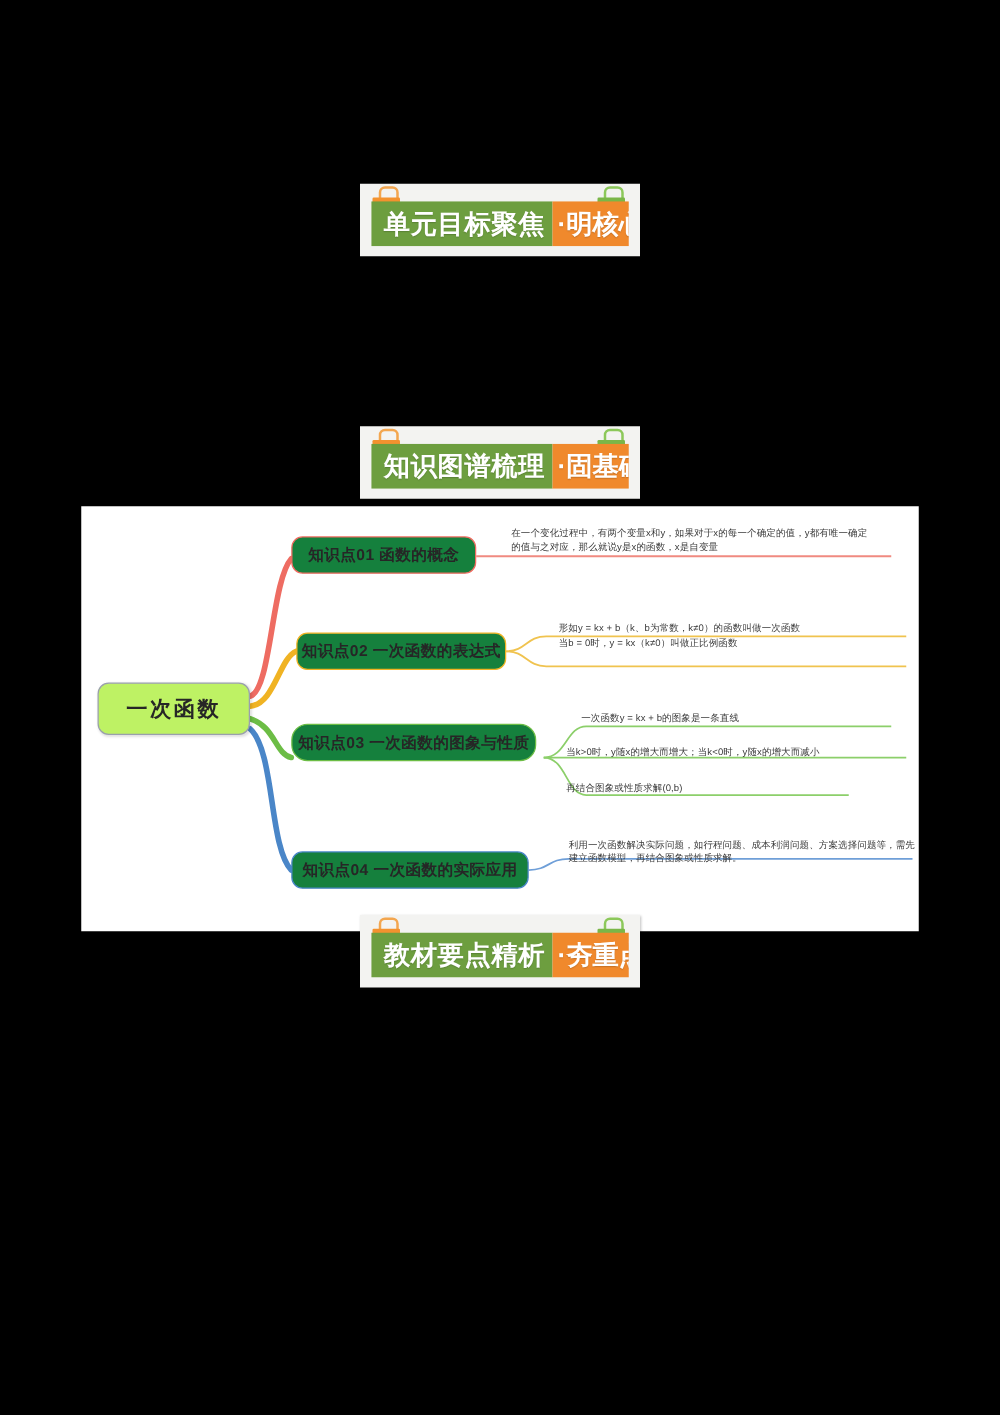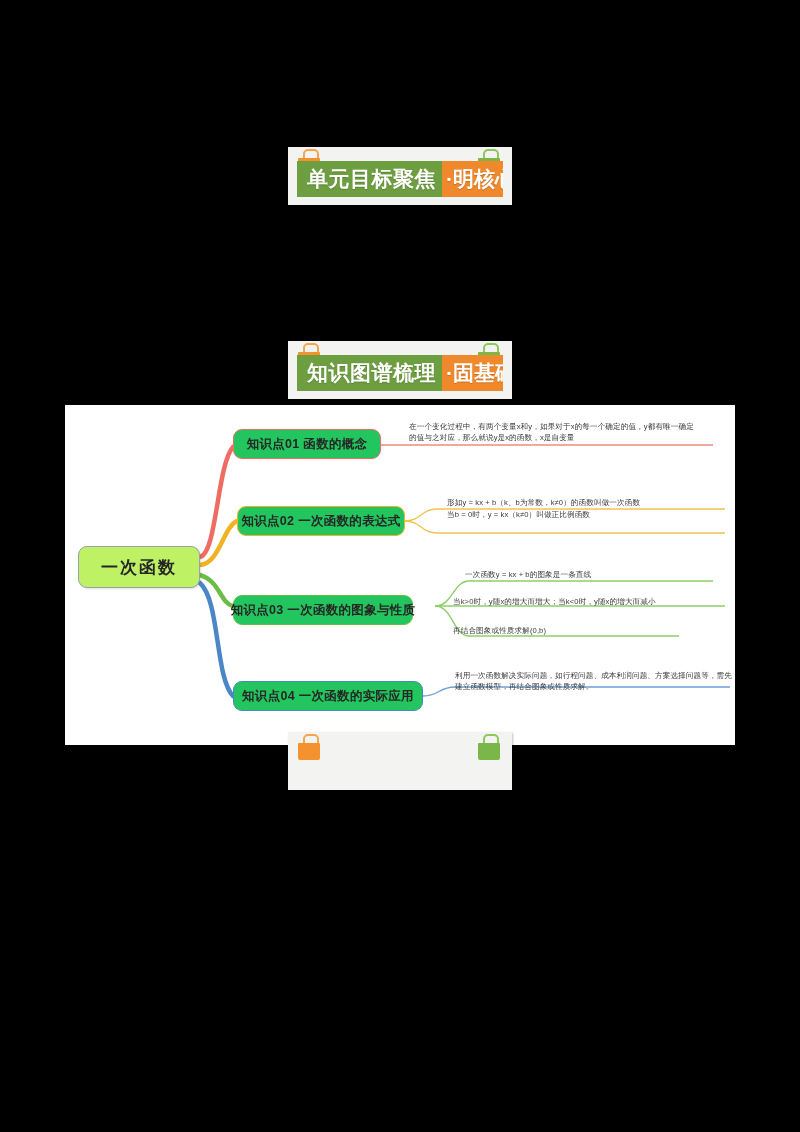--- a/index.html
+++ b/index.html
@@ -113,21 +113,21 @@
   }
   #mindmap-svg {
     position: absolute;
     left: 0; top: 0;
     width: 670px;
     height: 340px;
   }
   .node {
     position: absolute;
     box-sizing: border-box;
-    background: #22c55e;
+    background: #15803d;
     border-radius: 9px;
     display: flex;
     align-items: center;
     justify-content: center;
     font-size: 12.5px;
     font-weight: bold;
     color: #262626;
     white-space: nowrap;
     letter-spacing: 0.3px;
   }
@@ -138,21 +138,21 @@
     height: 42px;
     border: 1.6px solid #9aa0ac;
     background: #bef264;
     font-size: 17px;
     letter-spacing: 2px;
     box-shadow: 1px 1px 2px rgba(0,0,0,0.12);
   }
   .branch-node { height: 30px; border-width: 1.6px; border-style: solid; }
   #node-1 { left: 168px; top: 24px;  width: 148px; border-color: #ee6c62; }
   #node-2 { left: 172px; top: 101px; width: 168px; border-color: #f0b323; }
-  #node-3 { left: 168px; top: 190px; width: 180px; border-color: #6cbd45; }
+  #node-3 { left: 168px; top: 174px; width: 196px; border-color: #6cbd45; border-radius: 13px; }
   #node-4 { left: 168px; top: 276px; width: 190px; border-color: #4a86c8; }
 
   .detail {
     position: absolute;
     font-size: 7.6px;
     line-height: 1.45;
     color: #3a3a3a;
     letter-spacing: 0.1px;
   }
   #d1 { left: 344px; top: 16px;  width: 290px; }
@@ -256,13 +256,21 @@
 <div class="banner" id="banner-3" style="left:288px; top:732px;">
   <div class="sheet"></div>
   <div class="clip orange left">
     <div class="handle"></div>
     <div class="body"></div>
   </div>
   <div class="clip green right">
     <div class="handle"></div>
     <div class="body"></div>
   </div>
+  <div class="bar">
+    <div class="bar-left">
+      <span>教材要点精析</span>
+    </div>
+    <div class="bar-right">
+      <span>·夯重点</span>
+    </div>
+  </div>
 </div>
 
 </body></html>

